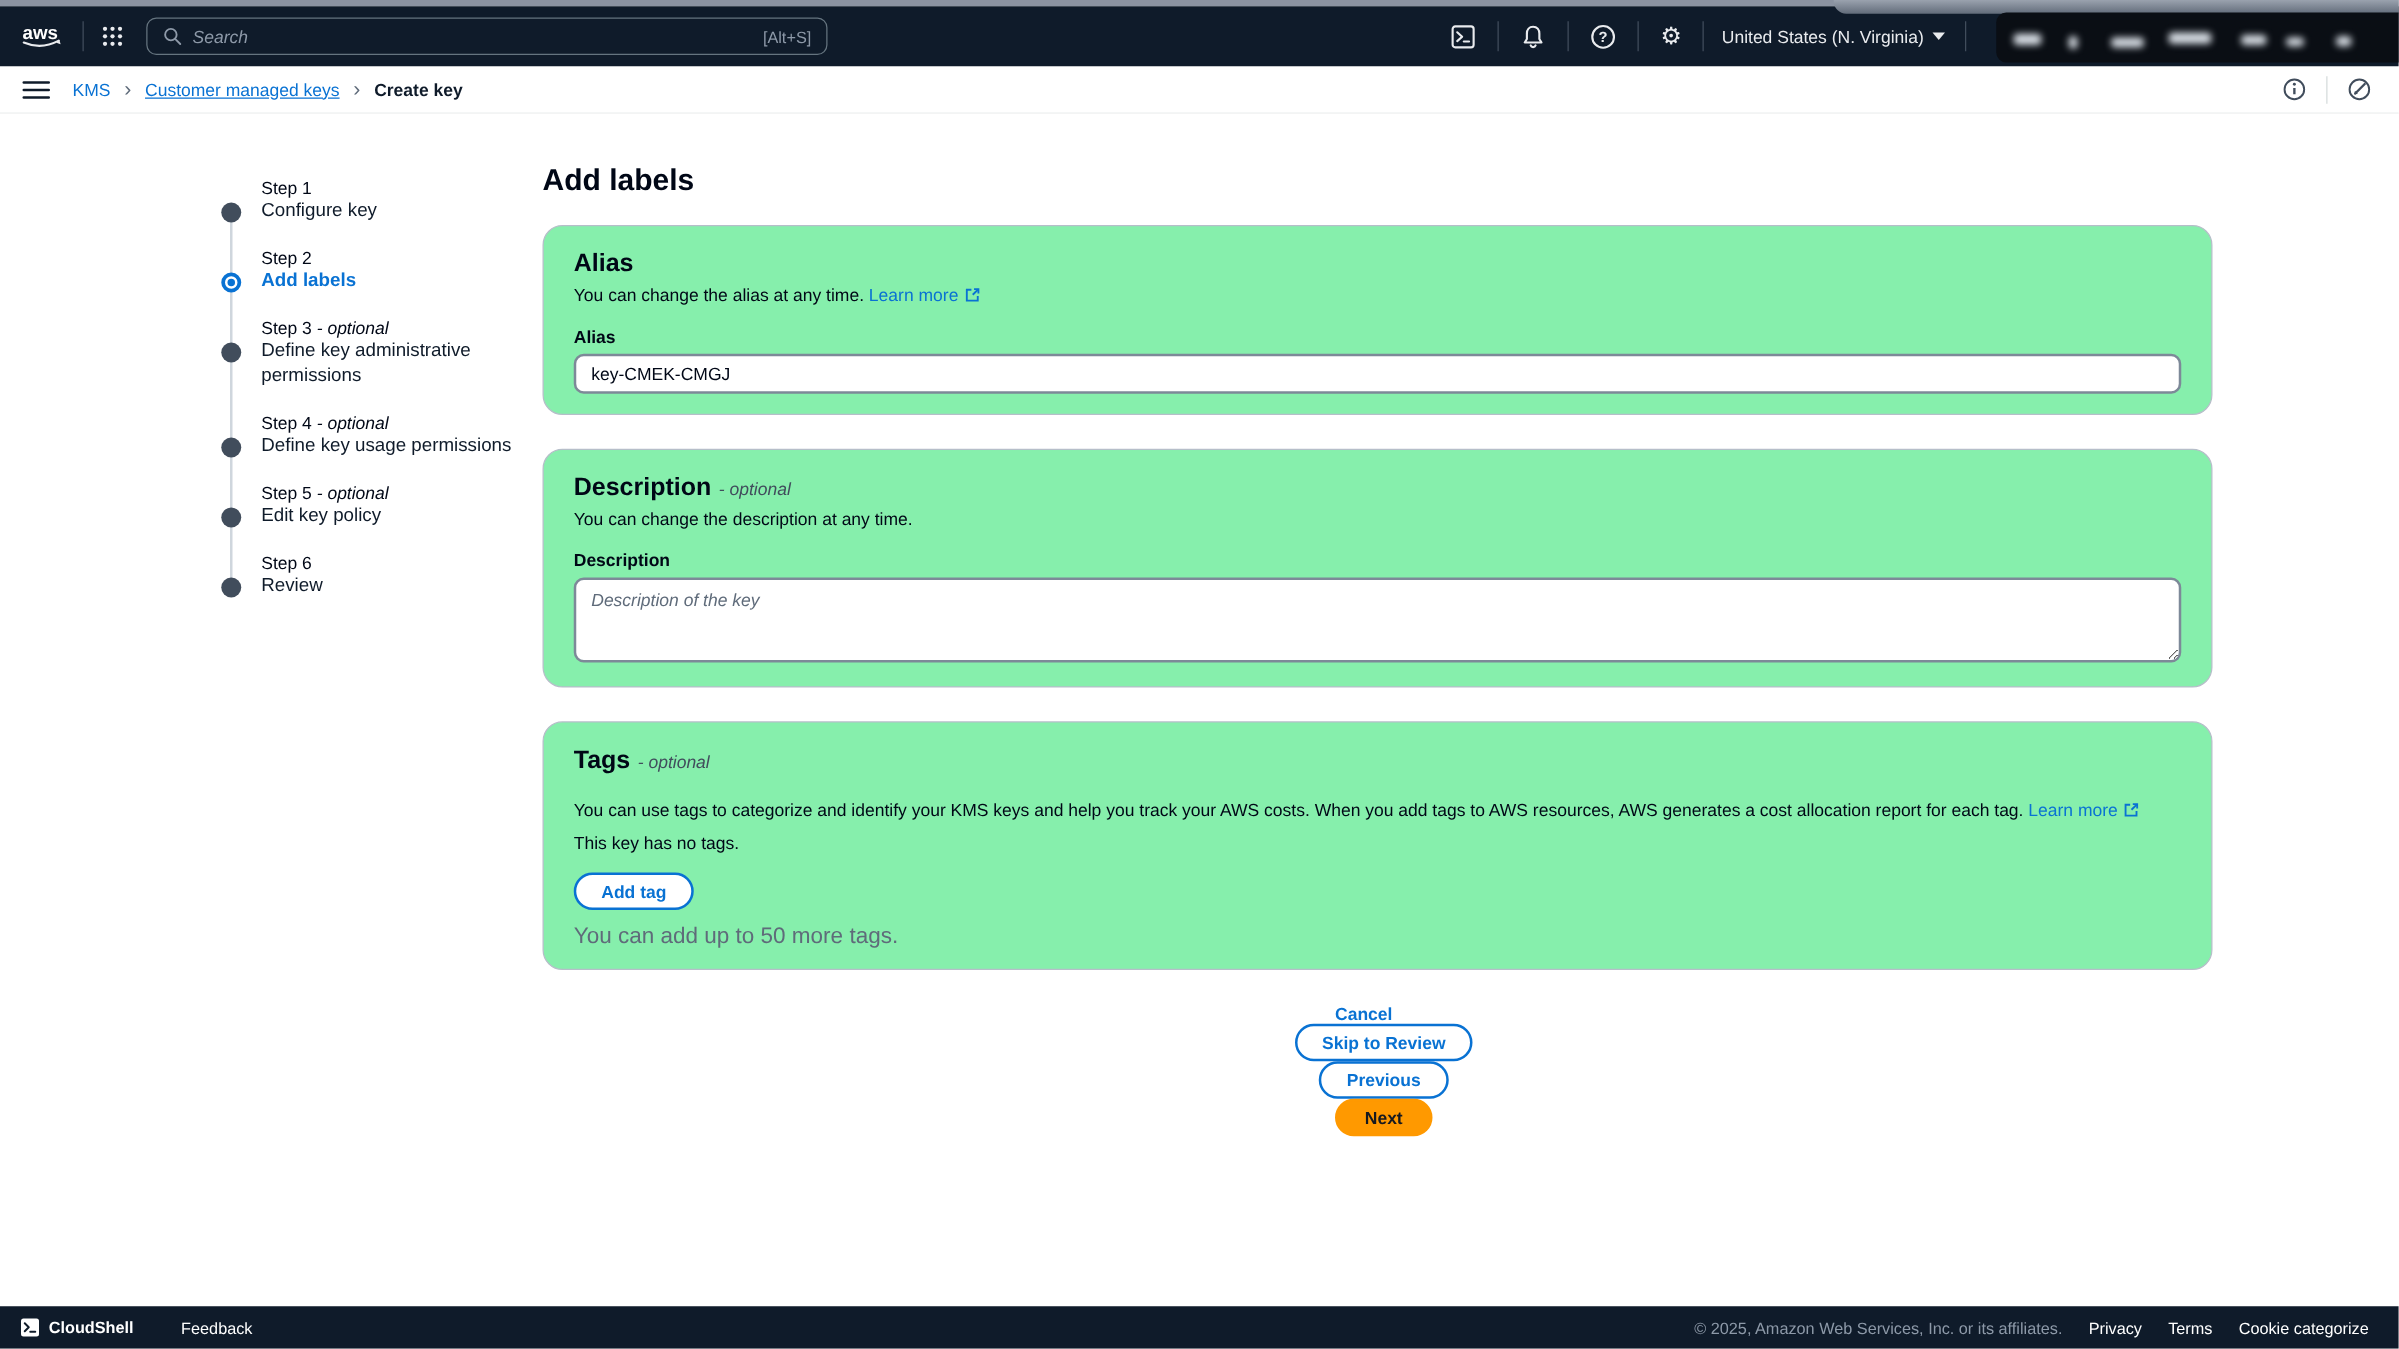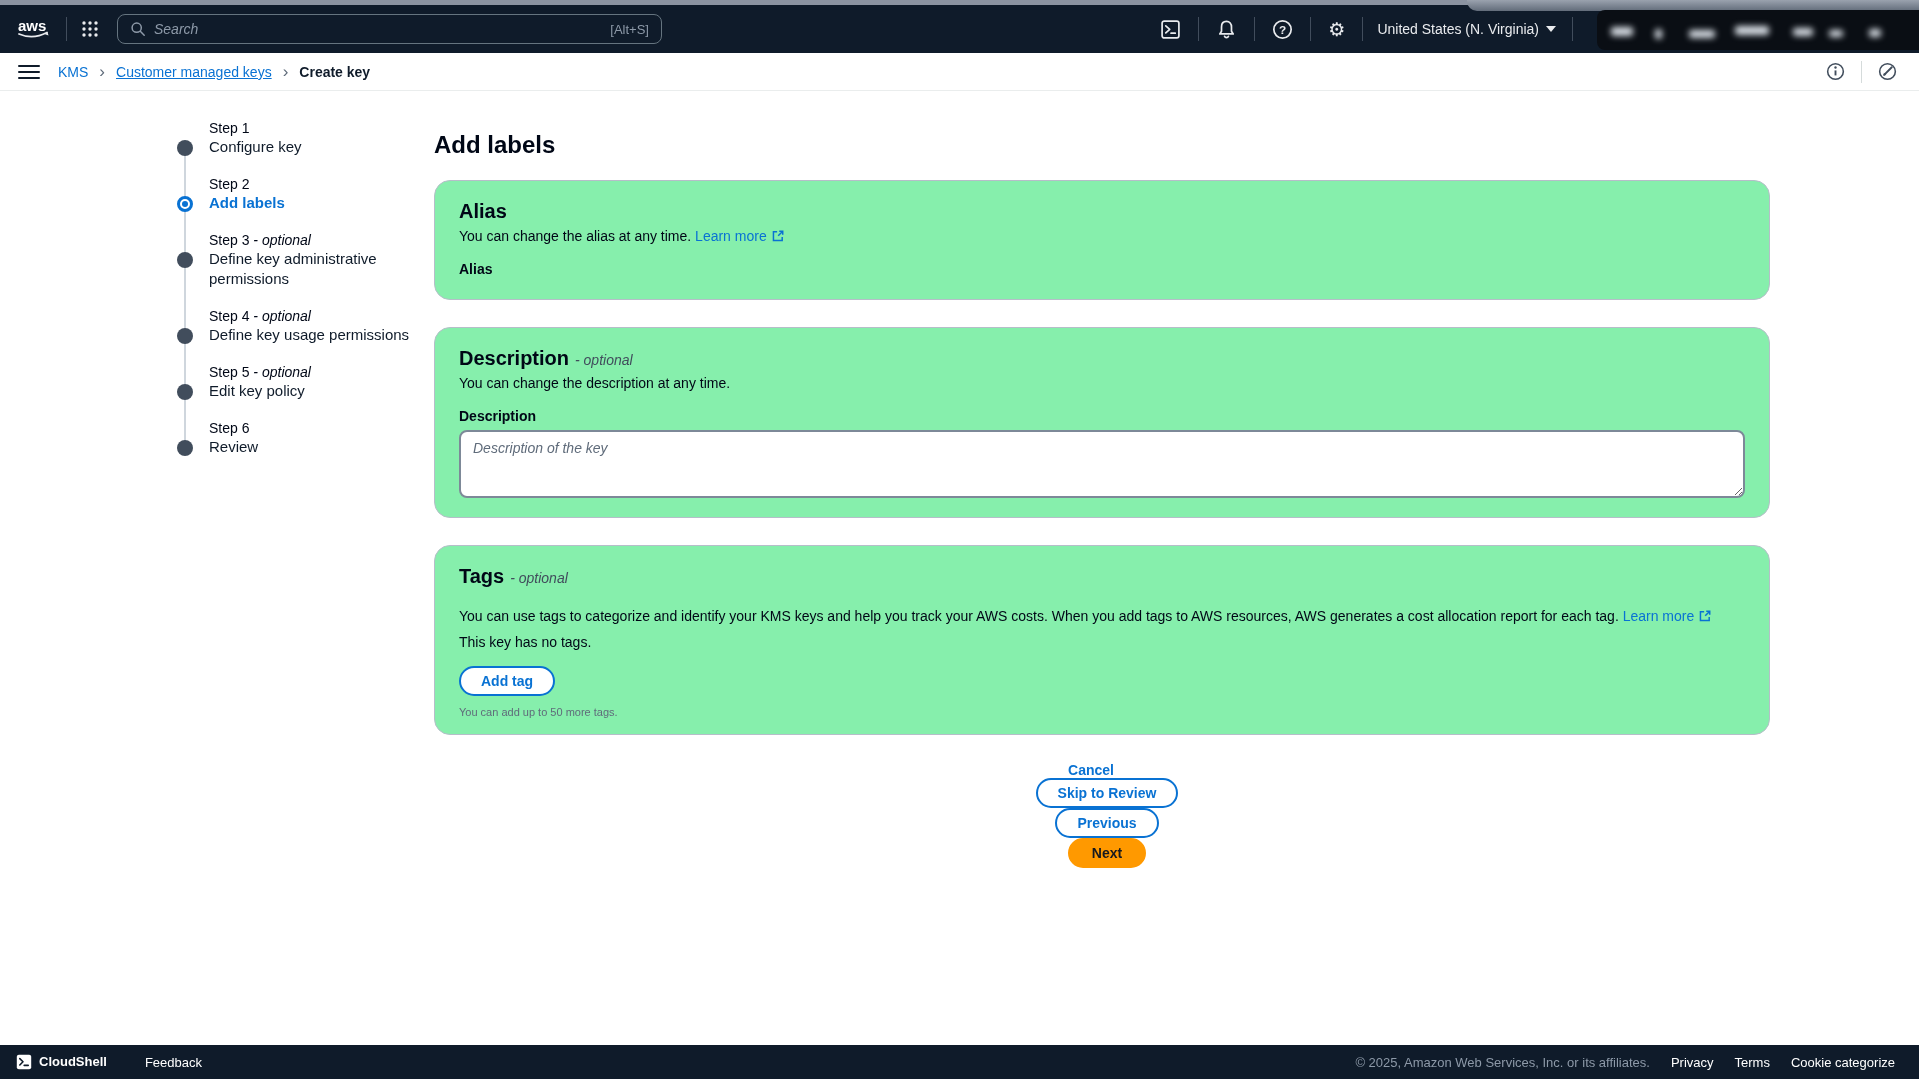--- a/index.html
+++ b/index.html
@@ -51,21 +51,21 @@
   .crumb-sep { color:#5f6b7a; margin:0 11px; font-size:17px; line-height:1; }
   .crumb-sep::before { content:"›"; }
   .crumb-right { margin-left:auto; display:flex; align-items:center; margin-right:20px; gap:14px; }
   .crumb-right .vsep { width:1px; height:22px; background:#d5dbdb; }
   .icon-btn { background:none; border:none; cursor:pointer; display:flex; align-items:center; padding:2px; }
 
   
   .content { position:relative; height:954px; background:#fff; }
 
   
-  .stepnav { position:absolute; left:177px; top:28px; width:250px; }
+  .stepnav { position:absolute; left:177px; top:50px; width:250px; }
   .stepnav .connector { position:absolute; left:7px; top:29px; width:2px; height:300px; background:#cfd6dd; }
   .step { position:relative; padding-left:32px; margin-bottom:18px; }
   .step-circle { position:absolute; left:0; top:21px; width:16px; height:16px; border-radius:50%; background:#414d5c; }
   .step.current .step-circle { background:#fff; border:3px solid #0972d3; }
   .step.current .step-circle::after { content:""; position:absolute; left:2px; top:2px; width:6px; height:6px; border-radius:50%; background:#0972d3; }
   .step-head { font-size:14px; line-height:18px; color:#000716; }
   .step-head em { font-style:italic; }
   .step-label { font-size:15px; line-height:20px; color:#0f1b2a; max-width:210px; cursor:pointer; }
   .step.current .step-label { color:#0972d3; font-weight:700; }
 
@@ -84,21 +84,21 @@
     font-size:14px; font-family:inherit; color:#000716; outline:none; }
   .textarea { width:100%; height:68px; border:2px solid #7d8998; border-radius:8px; padding:8px 12px;
     font-size:14px; font-family:inherit; color:#000716; outline:none; resize:both; }
   .textarea::placeholder { font-style:italic; color:#5f6b7a; }
 
   .tags-body { margin-top:18px; font-size:14px; line-height:20px; }
   .tags-empty { margin-top:8px; font-size:14px; }
   .btn { font-family:inherit; font-size:14px; font-weight:700; cursor:pointer; border-radius:20px; }
   .btn-outline { background:#fff; color:#0972d3; border:2px solid #0972d3; padding:5px 20px; }
   .add-tag { margin-top:16px; display:inline-block; }
-  .tags-limit { margin-top:10px; font-size:11px; color:#5f6b7a; }
+  .tags-limit { margin-top:10px; font-size:18px; color:#5f6b7a; }
 
   .actions { display:flex; justify-content:flex-end; align-items:center; margin-top:0;flex-direction:column; }
   .link-btn { background:none; border:none; color:#0972d3; font-weight:700; font-size:14px; cursor:pointer; margin-right:22px; font-family:inherit; }
   .actions .btn { margin-left:10px; }
   .btn-primary { background:#ff9900; border:2px solid #ff9900; color:#16191f; padding:5px 22px; }
 
   
   .footer { position:absolute; left:0; bottom:0; width:100%; height:34px; background:#0f1b2a;
     display:flex; align-items:center; color:#fff; font-size:13px; }
   .foot-item { display:flex; align-items:flex-start; gap:7px; cursor:pointer; }
@@ -275,20 +275,21 @@
       <h2>Alias</h2>
       <div class="card-sub">
         <span>You can change the alias at any time.</span>
         <a class="learn-link"><span>Learn more</span><span class="ext-ico"><svg width="14" height="14" viewBox="0 0 16 16" fill="none" stroke="#0972d3" stroke-width="1.7">
                 <path d="M12.8 9 L12.8 13.2 L2.8 13.2 L2.8 3.2 L7 3.2"></path>
                 <path d="M9.4 2.6 L13.4 2.6 L13.4 6.6"></path>
                 <line x1="13.2" y1="2.8" x2="8.2" y2="7.8"></line>
               </svg></span></a>
       </div>
       <div class="field-label">Alias</div>
+      <input class="text-input" type="text" value="key-CMEK-CMGJ" style="">
     </section>
 
     <section class="card">
       <h2>Description</h2><span class="optional">- optional</span>
       <div class="card-sub">You can change the description at any time.</div>
       <div class="field-label">Description</div>
       <textarea class="textarea" placeholder="Description of the key" style=""></textarea>
     </section>
 
     <section class="card">

